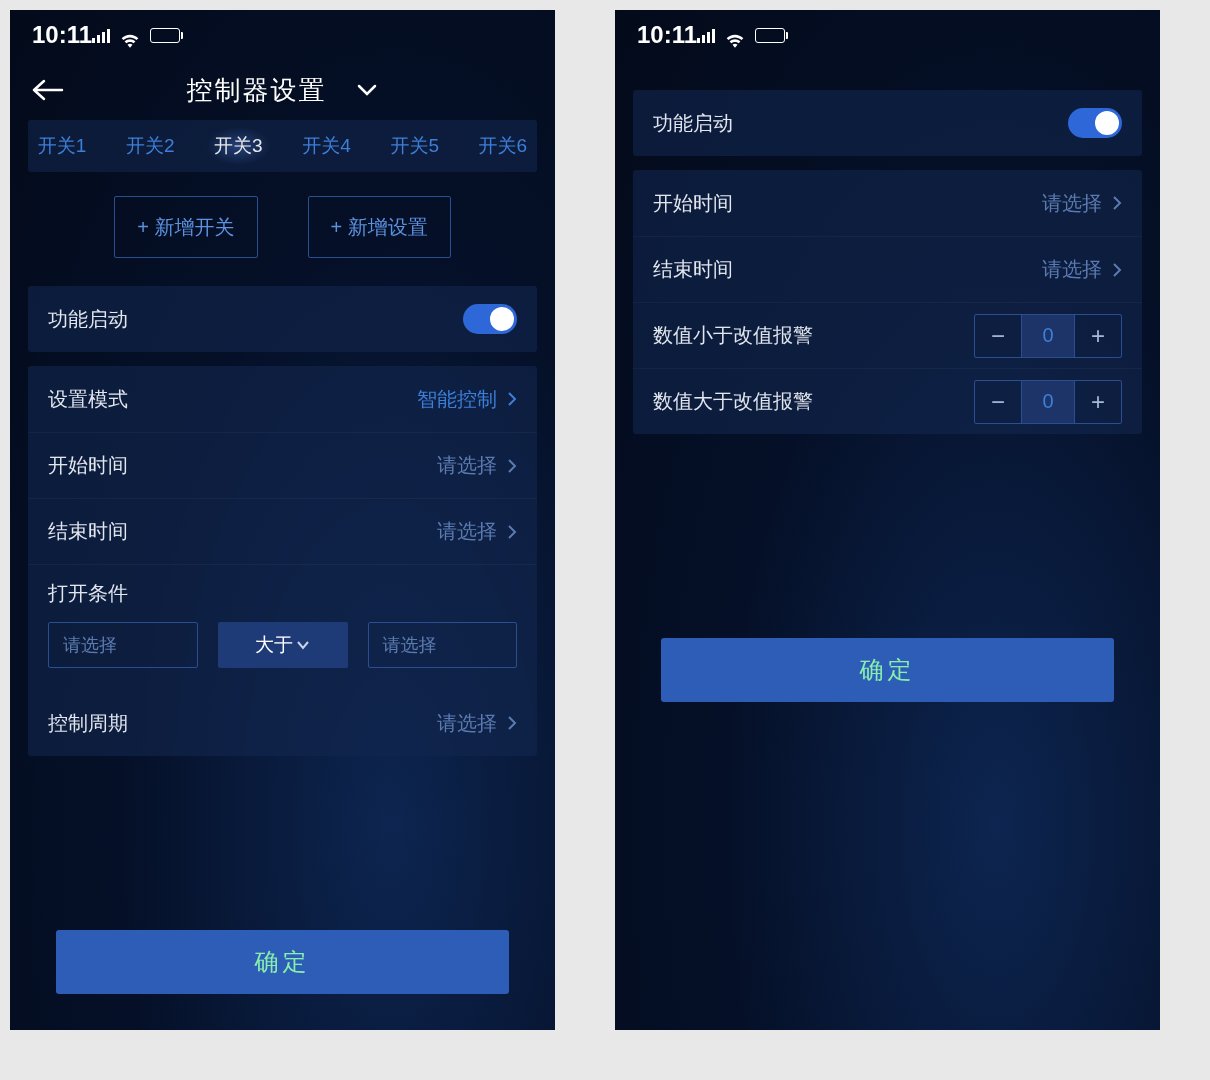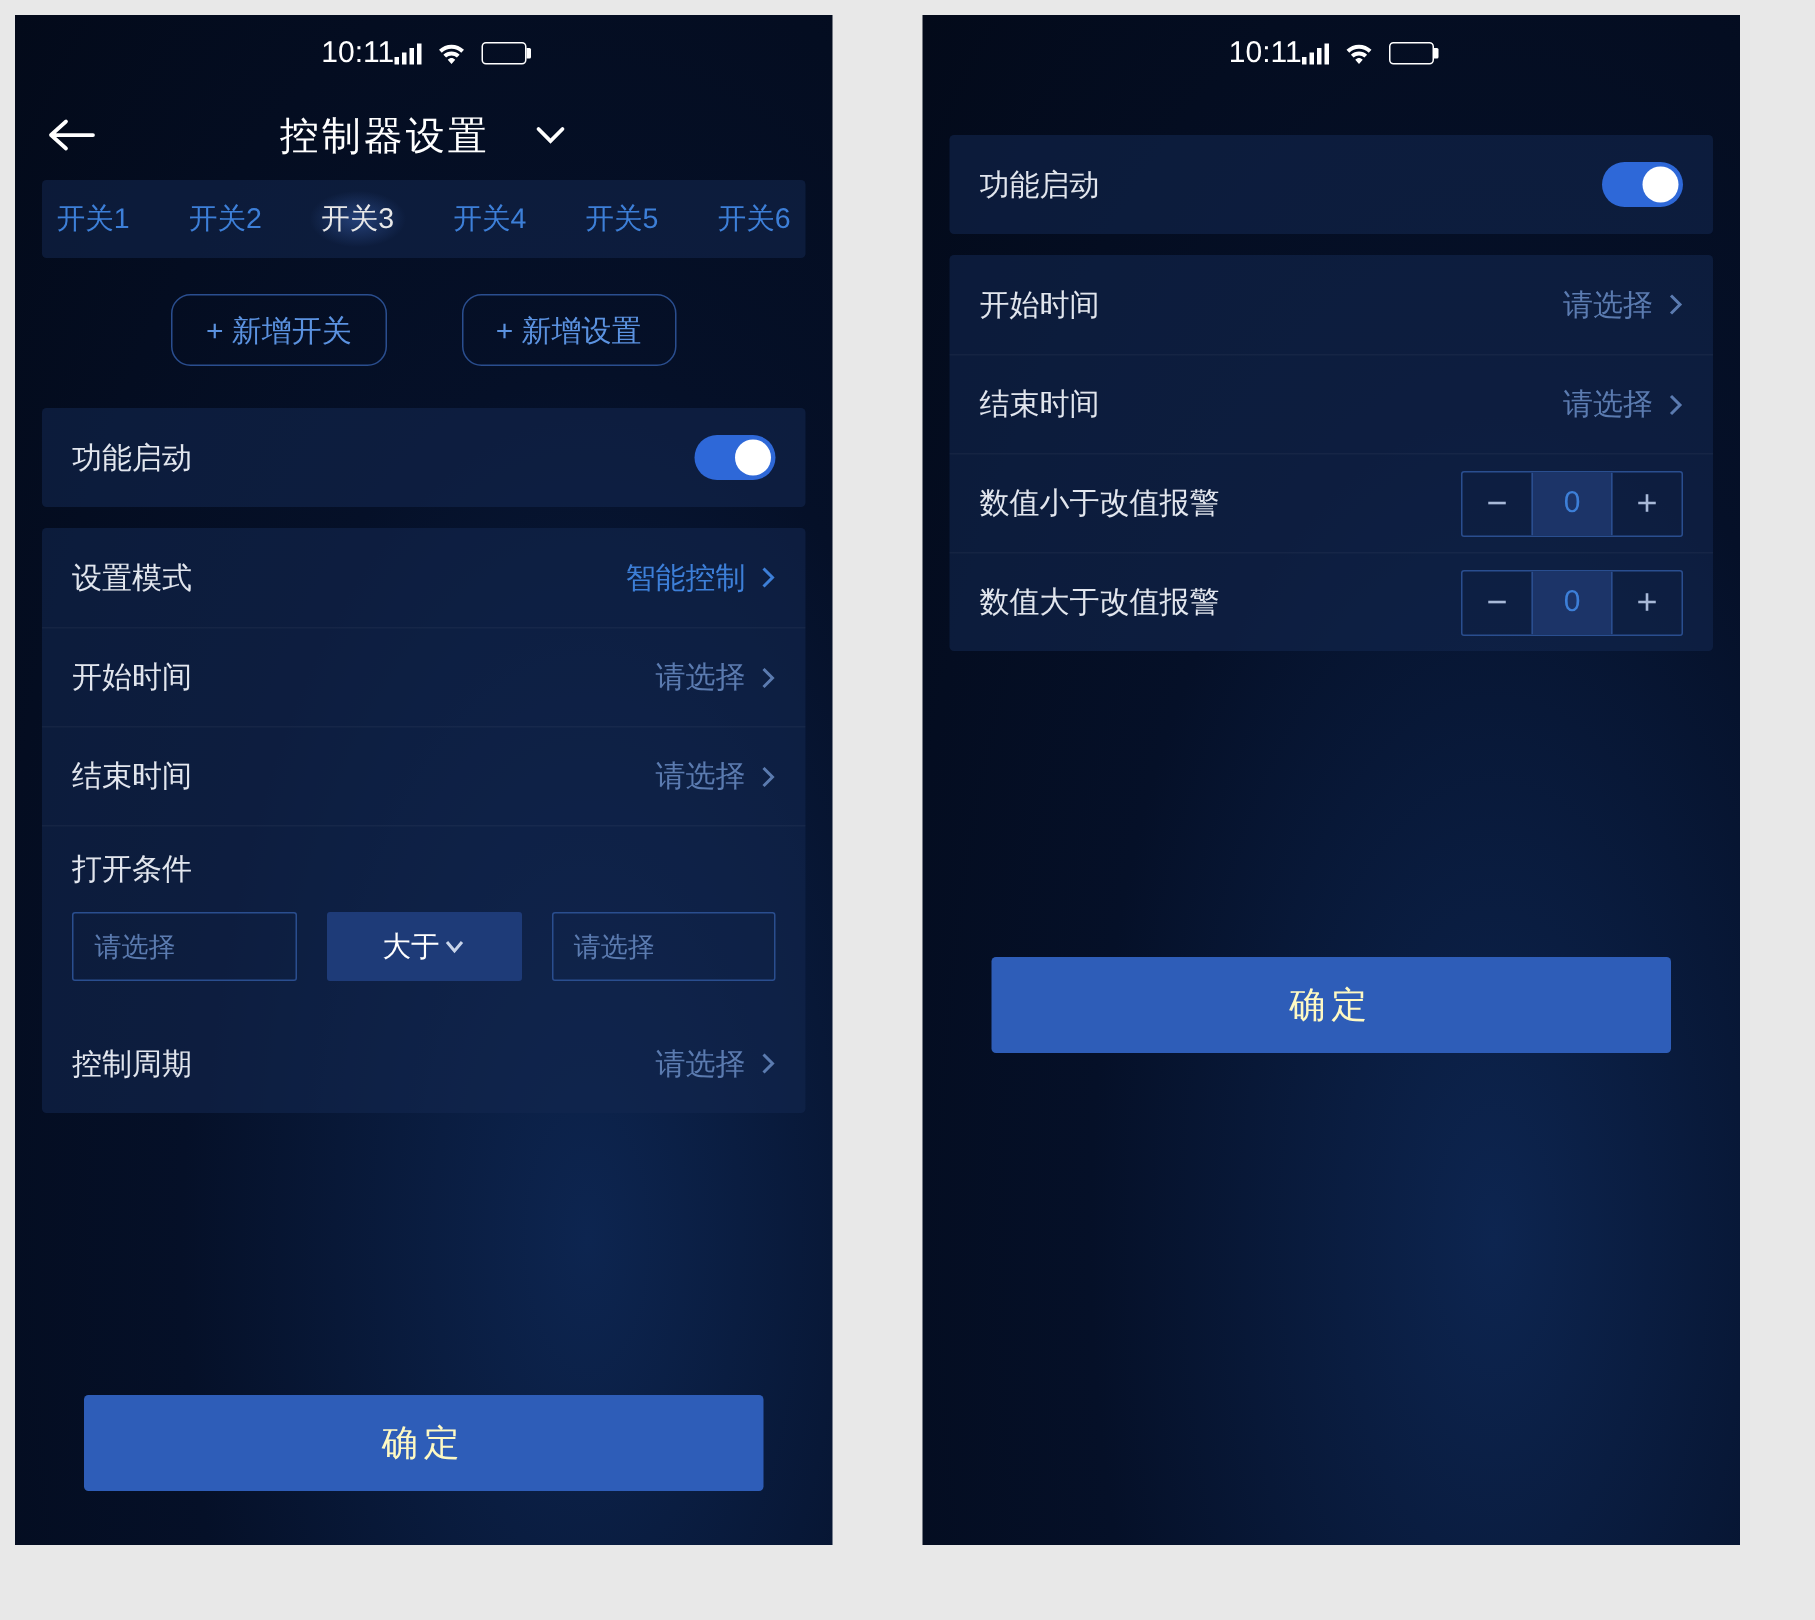--- a/index.html
+++ b/index.html
@@ -19,24 +19,24 @@
     position: relative;
     color: #fff;
     overflow: hidden;
     display: flex;
     flex-direction: column;
   }
   .status-bar {
     height: 50px;
     display: flex;
     align-items: center;
-    justify-content: center;
+    justify-content: flex-start;
     padding: 0 22px;
-    font-size: 20px;
-    font-weight: 400;
+    font-size: 24px;
+    font-weight: 700;
   }
   .status-right { display: flex; align-items: center; gap: 10px; }
   .signal-bars { display: flex; align-items: flex-end; gap: 2px; height: 16px; }
   .signal-bars span { width: 3px; background: #fff; display: block; }
   .signal-bars span:nth-child(1){height:5px}
   .signal-bars span:nth-child(2){height:8px}
   .signal-bars span:nth-child(3){height:11px}
   .signal-bars span:nth-child(4){height:14px}
   .wifi-icon { width:20px; height:16px; position:relative; }
   .wifi-icon svg { width:100%; height:100%; }
@@ -79,28 +79,28 @@
     color: #e8e8e8;
     background: radial-gradient(ellipse at center, rgba(60,100,180,0.5) 0%, rgba(60,100,180,0) 70%);
     border-radius: 4px;
   }
 
   .add-row { display:flex; justify-content:center; gap:50px; margin-bottom:28px; }
   .add-btn {
     border:1px solid #2a4e8f;
     color:#5b92e0;
     background:transparent;
-    height:48px;
+    height:62px;
     padding: 0 22px;
     font-size:20px;
     display:flex;
     align-items:center;
     gap:6px;
     cursor:pointer;
-    border-radius:13px;
+    border-radius:2px;
   }
 
   .card {
     background: rgba(18,38,78,0.6);
     border-radius: 3px;
     margin-bottom: 14px;
   }
   .row {
     height: 66px;
     display: flex;
@@ -159,21 +159,21 @@
     font-size:19px;
     border-radius:2px;
     cursor:pointer;
   }
 
   .confirm-area { padding: 0 28px 36px 28px; margin-top:auto; }
   .confirm-btn {
     width:100%;
     height:64px;
     background:#2e5db8;
-    color:#fef9c3;
+    color:#86efac;
     font-size:24px;
     border:none;
     border-radius:3px;
     cursor:pointer;
     letter-spacing:4px;
   }
 
   
   .stepper {
     display:flex;

